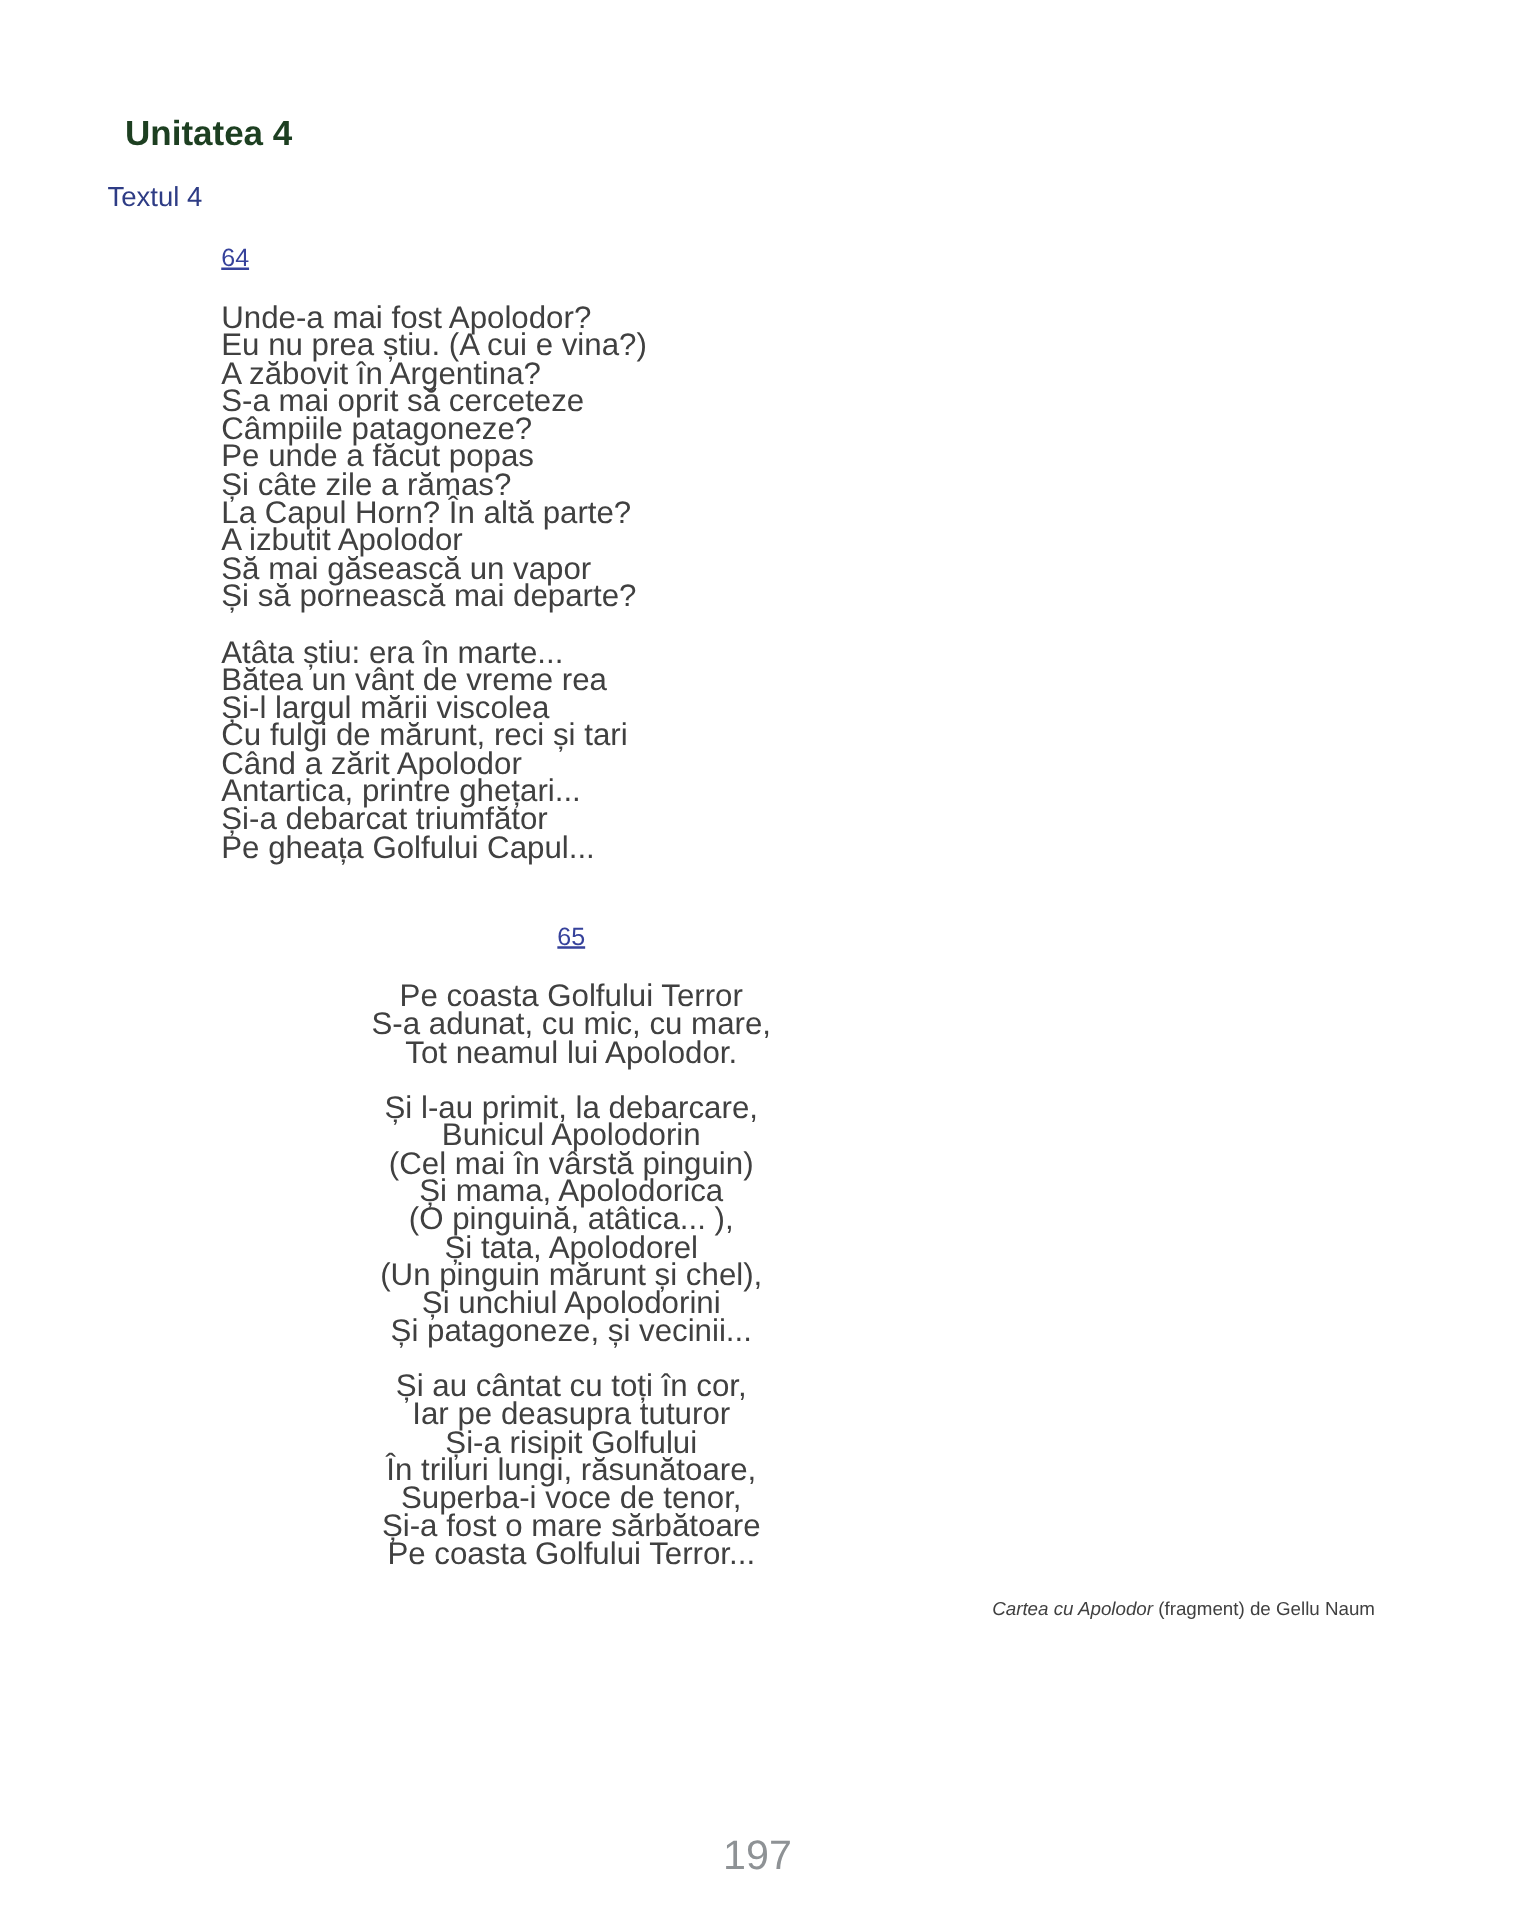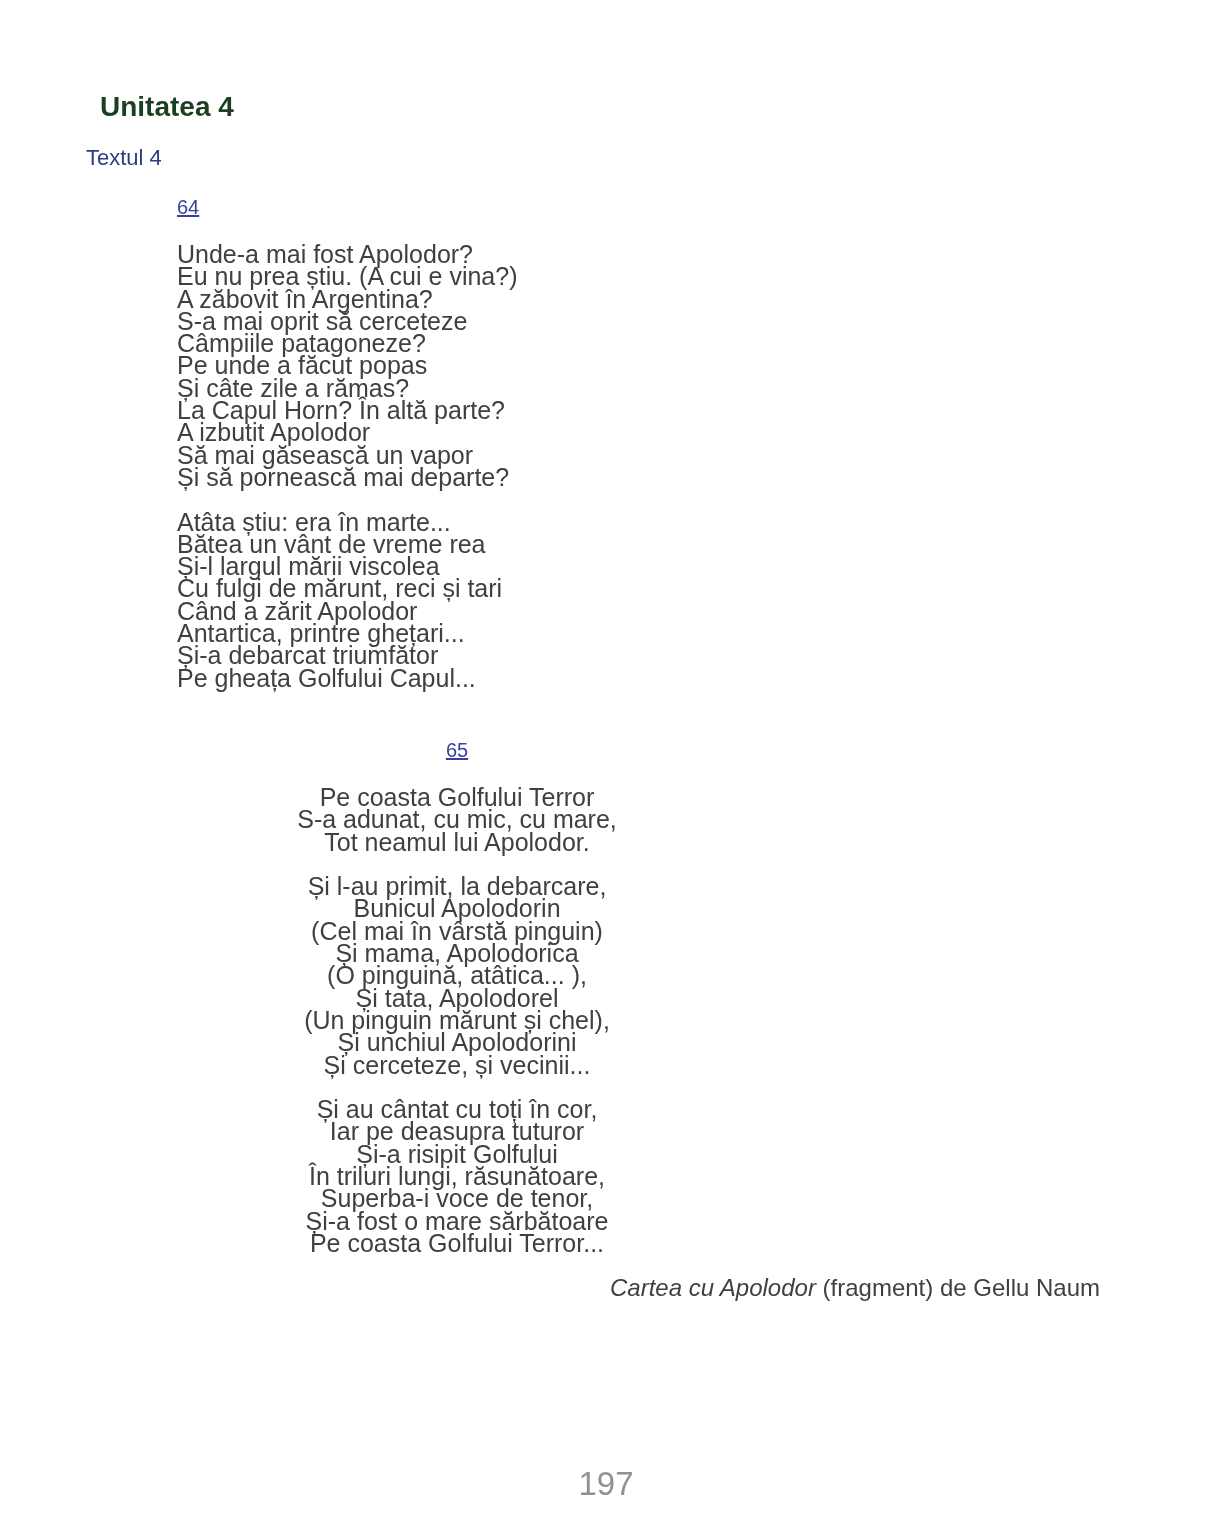--- a/index.html
+++ b/index.html
@@ -59,21 +59,21 @@
     font-size: 25px;
     line-height: 22.3px;
     white-space: pre;
     color: var(--body-text, #404040);
   }
   .attribution {
     position: absolute;
     right: 112px;
     top: 1276px;
     margin: 0;
-    font-size: 24px;
+    font-size: 15px;
     line-height: 23px;
     color: var(--body-text, #404040);
     text-align: center;
   }
   .attribution em { font-style: italic; }
   .page-number {
     position: absolute;
     left: 0;
     top: 1468px;
     width: 100%;
@@ -127,21 +127,21 @@
       </div>
     <div class="stanza">
         <p class="poem-line">Și l-au primit, la debarcare,</p>
         <p class="poem-line">Bunicul Apolodorin</p>
         <p class="poem-line">(Cel mai în vârstă pinguin)</p>
         <p class="poem-line">Și mama, Apolodorica</p>
         <p class="poem-line">(O pinguină, atâtica... ),</p>
         <p class="poem-line">Și tata, Apolodorel</p>
         <p class="poem-line">(Un pinguin mărunt și chel),</p>
         <p class="poem-line">Și unchiul Apolodorini</p>
-        <p class="poem-line">Și cerceteze, și vecinii...</p>
+        <p class="poem-line">Și patagoneze, și vecinii...</p>
       </div>
     <div class="stanza">
         <p class="poem-line">Și au cântat cu toți în cor,</p>
         <p class="poem-line">Iar pe deasupra tuturor</p>
         <p class="poem-line">Și-a risipit Golfului</p>
         <p class="poem-line">În triluri lungi, răsunătoare,</p>
         <p class="poem-line">Superba-i voce de tenor,</p>
         <p class="poem-line">Și-a fost o mare sărbătoare</p>
         <p class="poem-line">Pe coasta Golfului Terror...</p>
       </div>

